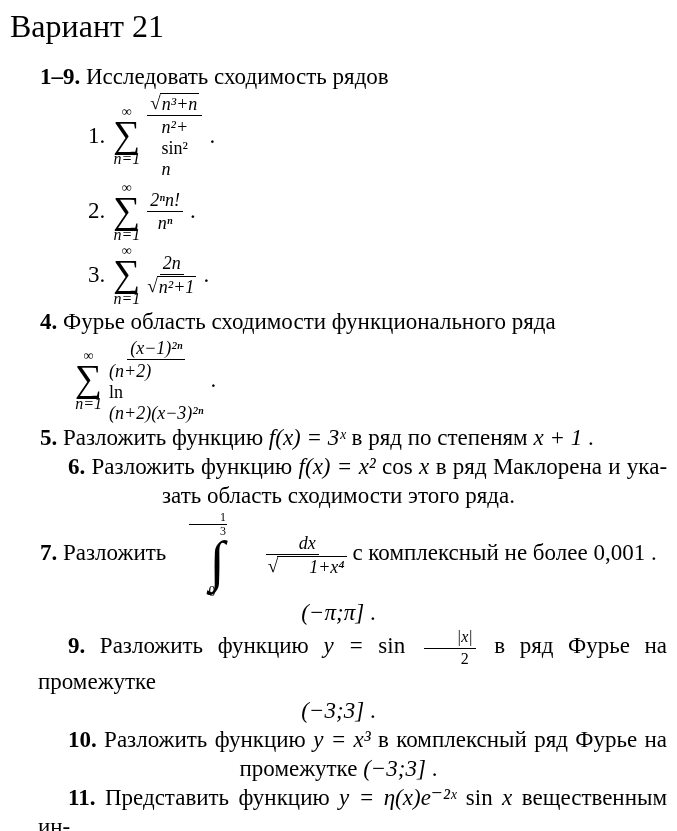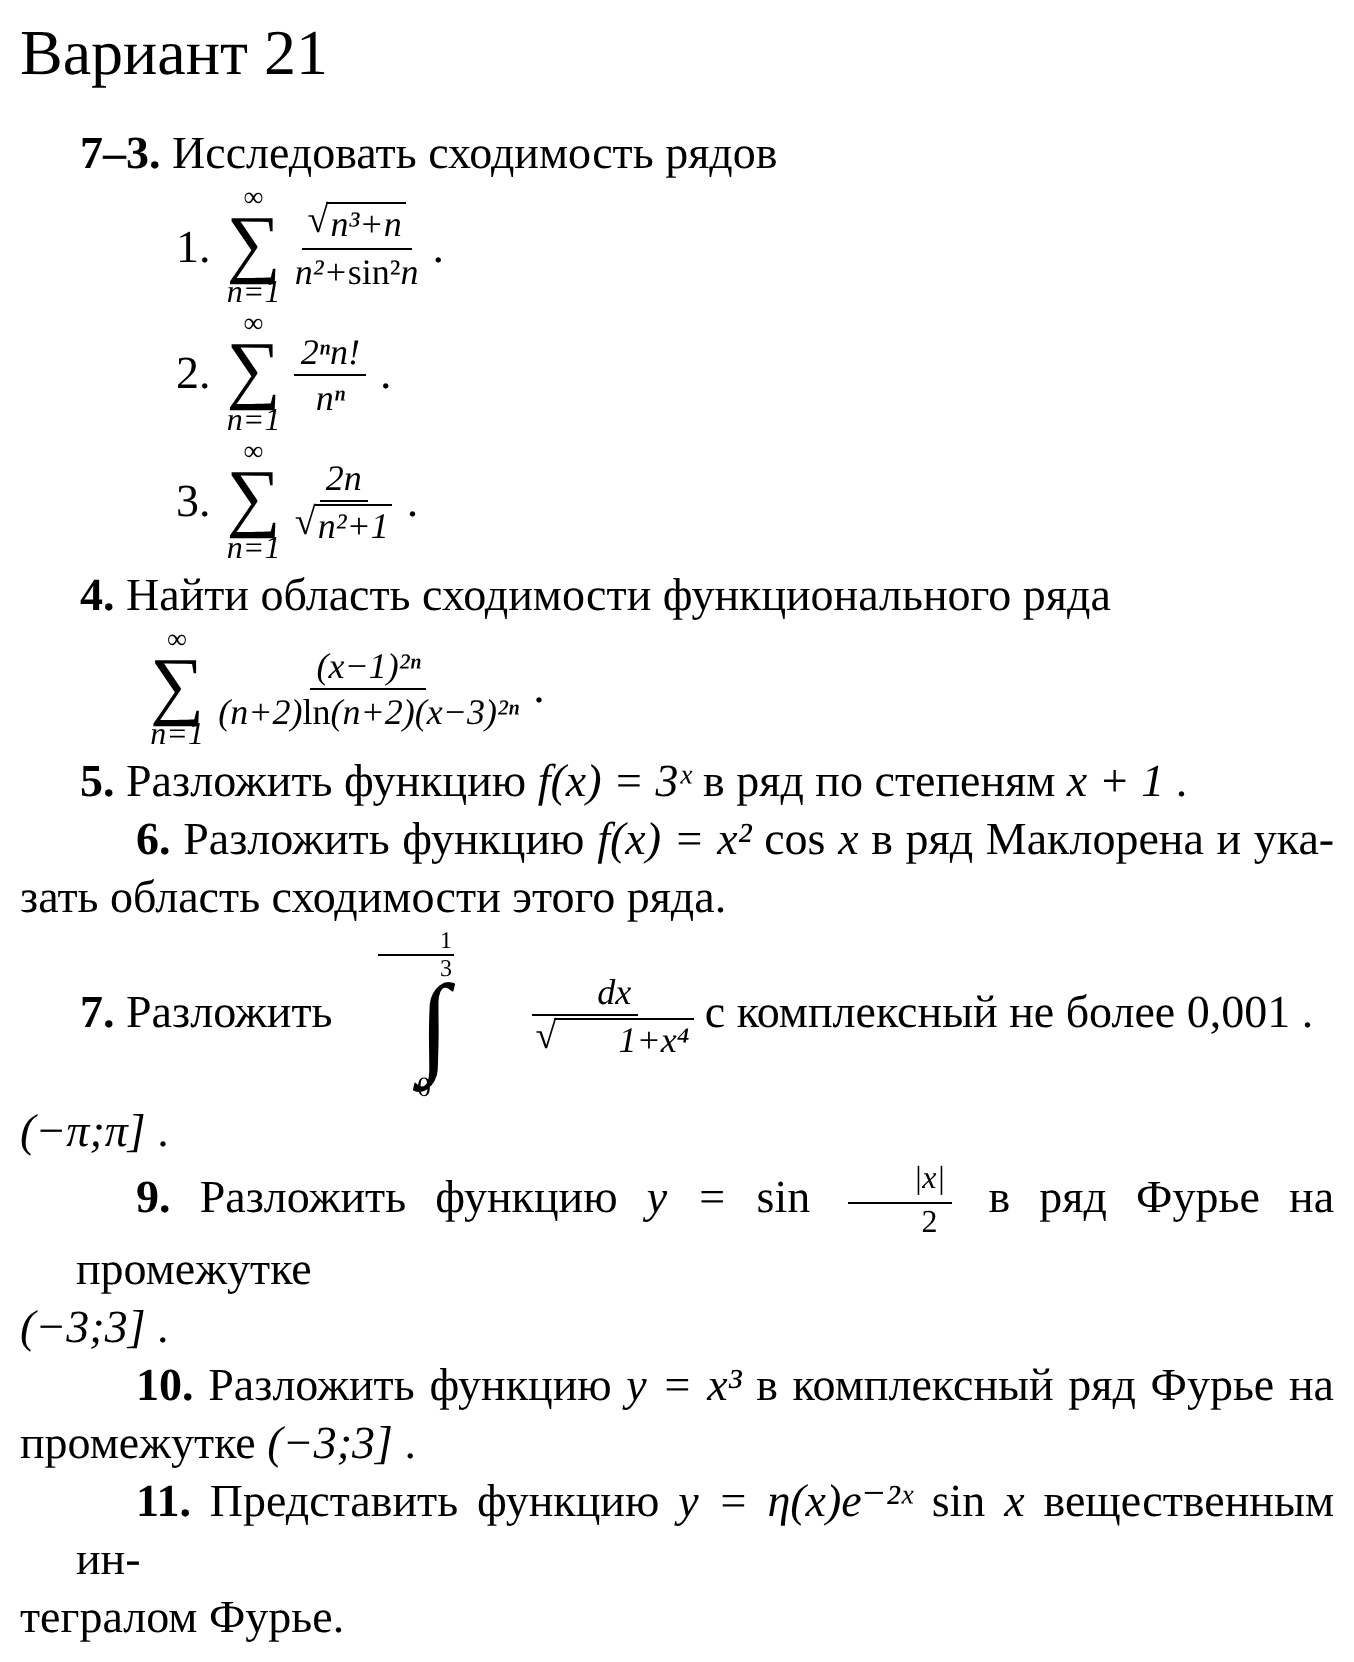--- a/index.html
+++ b/index.html
@@ -9,40 +9,40 @@
     font-size:23px; line-height:1.26; color:#000;
   }
   .page { padding:6px 10px 0 10px; }
   .title {
     font-size:32px; line-height:1.15;
     margin:2px 0 18px 0; font-weight:400;
   }
   .para { margin:0; text-align:justify; }
   .single { text-indent:30px; text-align:left; }
   .l1 { display:block; text-indent:30px; text-align:justify; text-align-last:justify;margin-left:28px; }
-  .l2 { display:block; text-align:left; }
+  .l2 { display:block; text-align:center; }
   .pnum { font-weight:bold; }
   .mi { font-style:italic; }
   .fn { font-style:normal; }
 
   
   .series { display:flex; align-items:center; margin:1px 0 1px 78px; }
   .formula4 { margin-left:65px; }
   .ilabel { margin-right:8px; }
 
   
   .sum { display:inline-flex; flex-direction:column; align-items:center; line-height:1; font-style:normal; margin:0 7px 0 0; }
   .stop { font-size:14px; margin-bottom:1px; }
   .ssym { font-size:38px; line-height:0.78; }
   .sbot { font-size:16px; font-style:italic; margin-top:2px; }
 
   
   .frac { display:inline-flex; flex-direction:column; align-items:center; font-size:18px; font-style:italic; line-height:1.15; vertical-align:middle; }
   .fnum { border-bottom:1.4px solid #000; padding:0 3px 1px 3px; display:inline-flex; align-items:baseline; }
-  .fden { padding-top:1px; display:inline-flex; align-items:flex-start; }
+  .fden { padding-top:1px; display:inline-flex; align-items:flex-start;flex-direction:column; }
   .frac.inline { font-size:16px; margin:0 4px; }
 
   
   .sqrt { display:inline-flex; align-items:flex-start; }
   .rsign { font-style:normal; font-size:1.06em; line-height:1.02; margin-right:-1px; }
   .rbody { border-top:1.3px solid #000; padding:0 2px; font-style:italic; }
 
   
   .enddot { margin-left:7px; }
 
@@ -55,21 +55,21 @@
   .ibot { font-size:14px; margin-right:10px; margin-top:1px; }
 </style>
 </head>
 <body>
 
 <div class="page">
 
   <div class="title">Вариант 21</div>
 
   <p class="para single">
-    <b class="pnum">7–3.</b>
+    <b class="pnum">1–9.</b>
     <span>Исследовать сходимость рядов</span>
   </p>
 
   <div class="series">
     <span class="ilabel">1.</span>
     <span class="sum">
       <span class="stop">∞</span>
       <span class="ssym">∑</span>
       <span class="sbot">n=1</span>
     </span>
@@ -123,21 +123,21 @@
           <span class="rsign">√</span>
           <span class="rbody">n²+1</span>
         </span>
       </span>
     </span>
     <span class="enddot">.</span>
   </div>
 
   <p class="para single">
     <b class="pnum">4.</b>
-    <span>Найти область сходимости функционального ряда</span>
+    <span>Фурье область сходимости функционального ряда</span>
   </p>
 
   <div class="series formula4">
     <span class="sum">
       <span class="stop">∞</span>
       <span class="ssym">∑</span>
       <span class="sbot">n=1</span>
     </span>
     <span class="frac">
       <span class="fnum">

